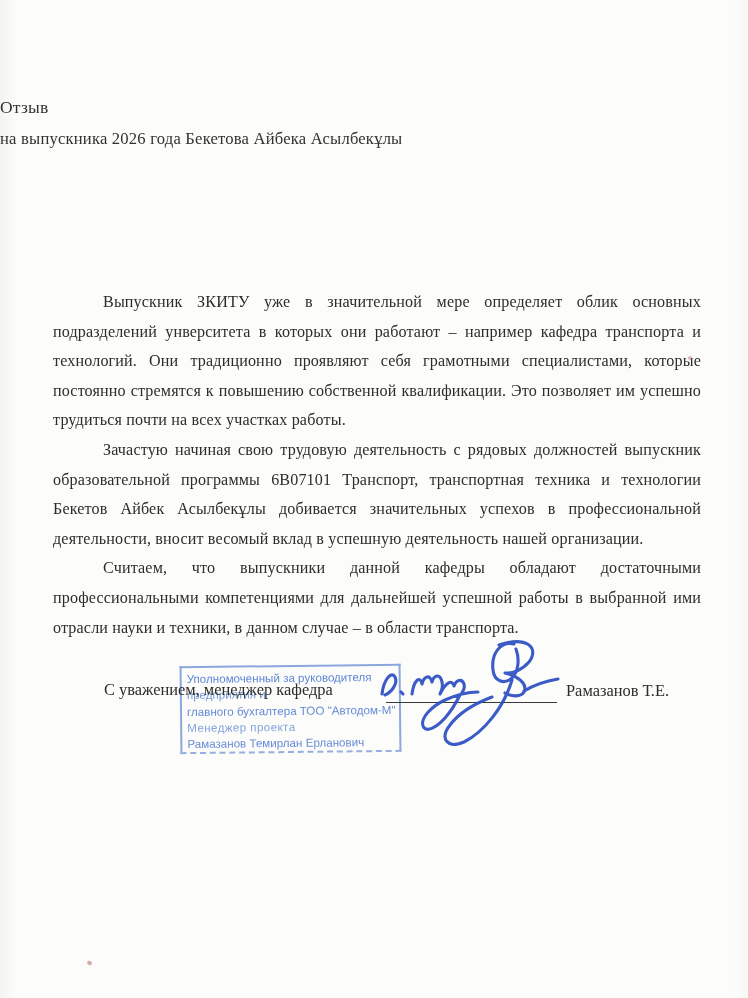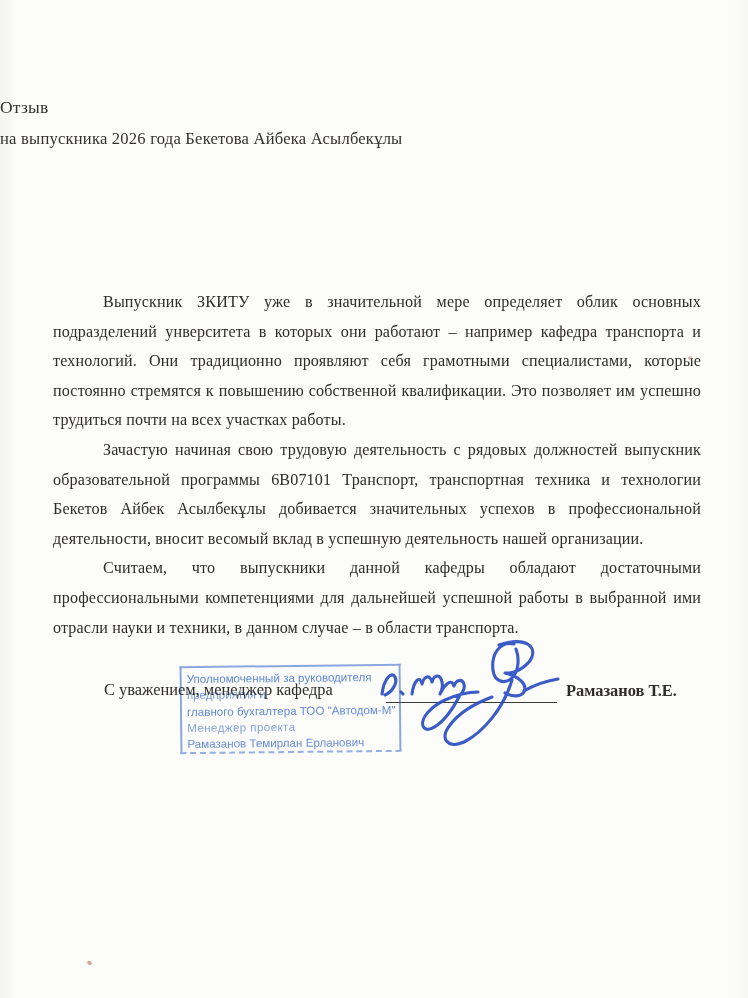--- a/index.html
+++ b/index.html
@@ -34,21 +34,21 @@
   .closing-salutation{
     position:absolute;left:104px;top:680px;
     font-size:16.4px;color:#2e2d2a;white-space:nowrap;z-index:3;
   }
   .signature-underline{
     position:absolute;left:386px;top:702px;width:171px;height:1.4px;
     background:#3a3a38;z-index:2;
   }
   .signer-name{
     position:absolute;left:566px;top:681px;
-    font-size:16.4px;color:#2e2d2a;white-space:nowrap;z-index:3;font-weight:bold;
+    font-size:16.4px;color:#2e2d2a;white-space:nowrap;z-index:3;
   }
   .stamp{
     position:absolute;left:180px;top:665px;width:221px;height:88px;
     border:2px solid rgba(88,128,208,.68);
     border-bottom:2px dashed rgba(88,128,208,.62);
     transform:rotate(-.6deg);
     z-index:1;
     font-family:"Liberation Sans", sans-serif;
     color:#567fd2;
     padding:3px 5px;box-sizing:border-box;

